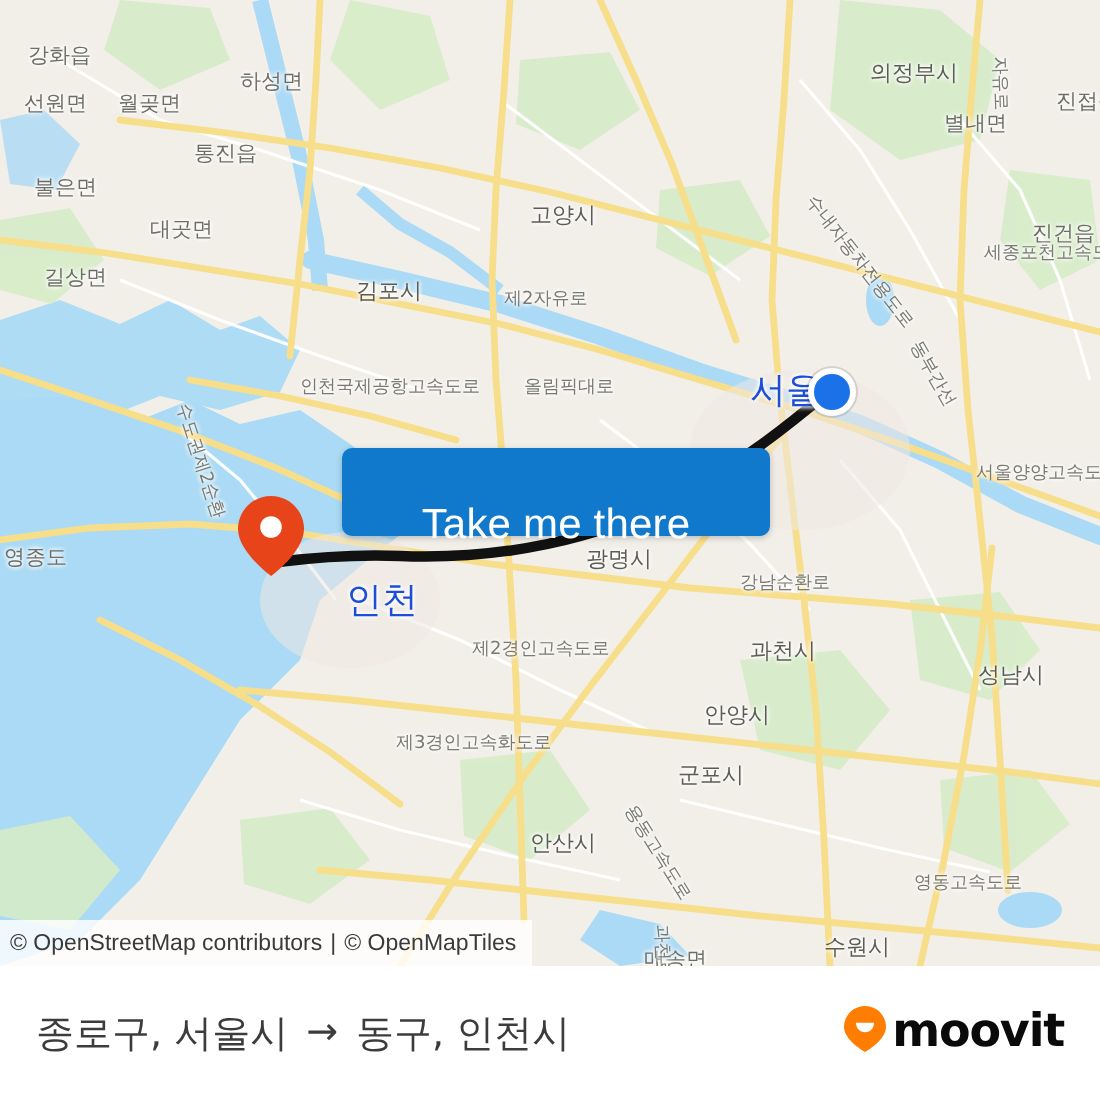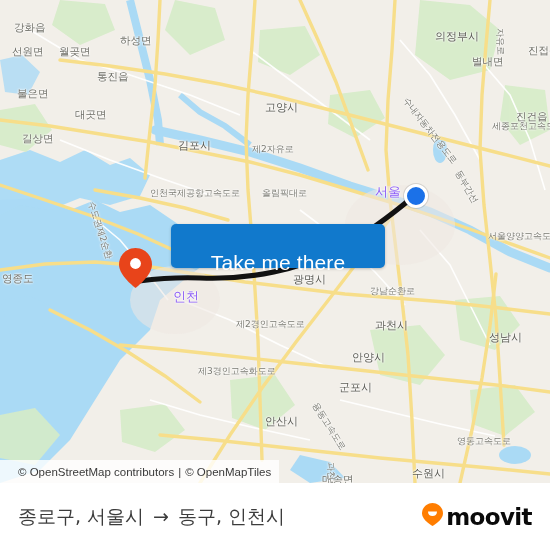--- a/index.html
+++ b/index.html
@@ -21,21 +21,21 @@
     position:absolute;
     color:#6b6b63;
     font-family:"DejaVu Sans","Liberation Sans",sans-serif;
     white-space:nowrap;
     pointer-events:none;
     text-shadow:0 0 2px #fff,0 0 2px #fff,0 0 3px #fff;
   }
   .lbl-city{font-size:11px;color:#5c5c55;}
   .lbl-town{font-size:10.5px;color:#6e6e66;}
   .lbl-road{font-size:9px;color:#7a7a72;}
-  .lbl-big{font-size:13px;color:#8b5cf6;}
+  .lbl-big{font-size:18px;color:#1d4ed8;}
 
   
   .origin-dot{
     position:absolute;left:404px;top:184px;width:24px;height:24px;
     border-radius:50%;background:#1b71e8;border:3px solid #ffffff;
     box-sizing:border-box;
     box-shadow:0 0 0 1px rgba(0,0,0,.12);
   }
   .dest-pin{position:absolute;left:119px;top:248px;width:33px;height:40px;}
 
@@ -47,41 +47,41 @@
     font-family:"Liberation Sans","DejaVu Sans",sans-serif;
     cursor:pointer;line-height:44px;text-align:center;padding:17px;
     box-shadow:0 1px 3px rgba(0,0,0,.22);
   }
 
   
   .attrib{
     position:absolute;left:0;top:460px;height:23px;
     background:rgba(255,255,255,.80);
     display:flex;align-items:center;
-    padding:0 8px 0 18px;
+    padding:0 8px 0 5px;
     font-size:11.5px;color:#3a3a3a;
     font-family:"Liberation Sans","DejaVu Sans",sans-serif;
     white-space:nowrap;
   }
   .attrib .sep{margin:0 4px;color:#3a3a3a;}
 
   
   .footer{
     position:absolute;left:0;top:483px;width:550px;height:67px;
     background:#ffffff;
     display:flex;align-items:center;justify-content:space-between;
     padding:0 18px 0 18px;box-sizing:border-box;
   }
   .route-text{
     display:flex;align-items:center;gap:9px;
     font-size:19px;color:#3c3c3c;
     font-family:"DejaVu Sans","Liberation Sans",sans-serif;
   }
   .route-arrow{font-size:19px;color:#3c3c3c;line-height:1;}
-  .brand{display:flex;align-items:center;gap:3px;}
+  .brand{display:flex;gap:3px;}
   .brand-text{
     font-size:23px;font-weight:bold;color:#0a0a0a;letter-spacing:-.6px;
     font-family:"DejaVu Sans","Liberation Sans",sans-serif;
   }
 </style>
 </head>
 <body>
 
 <div id="app">
 

